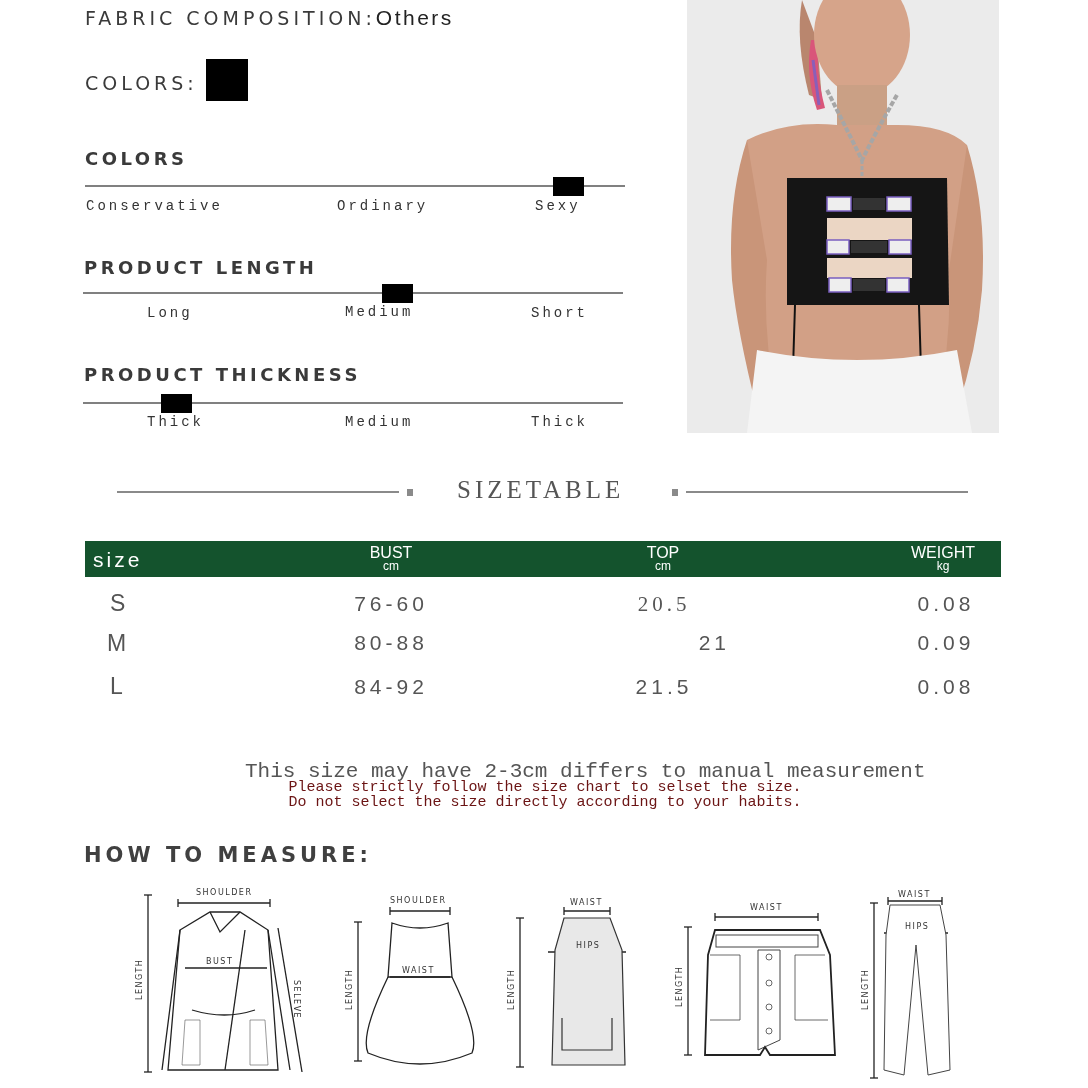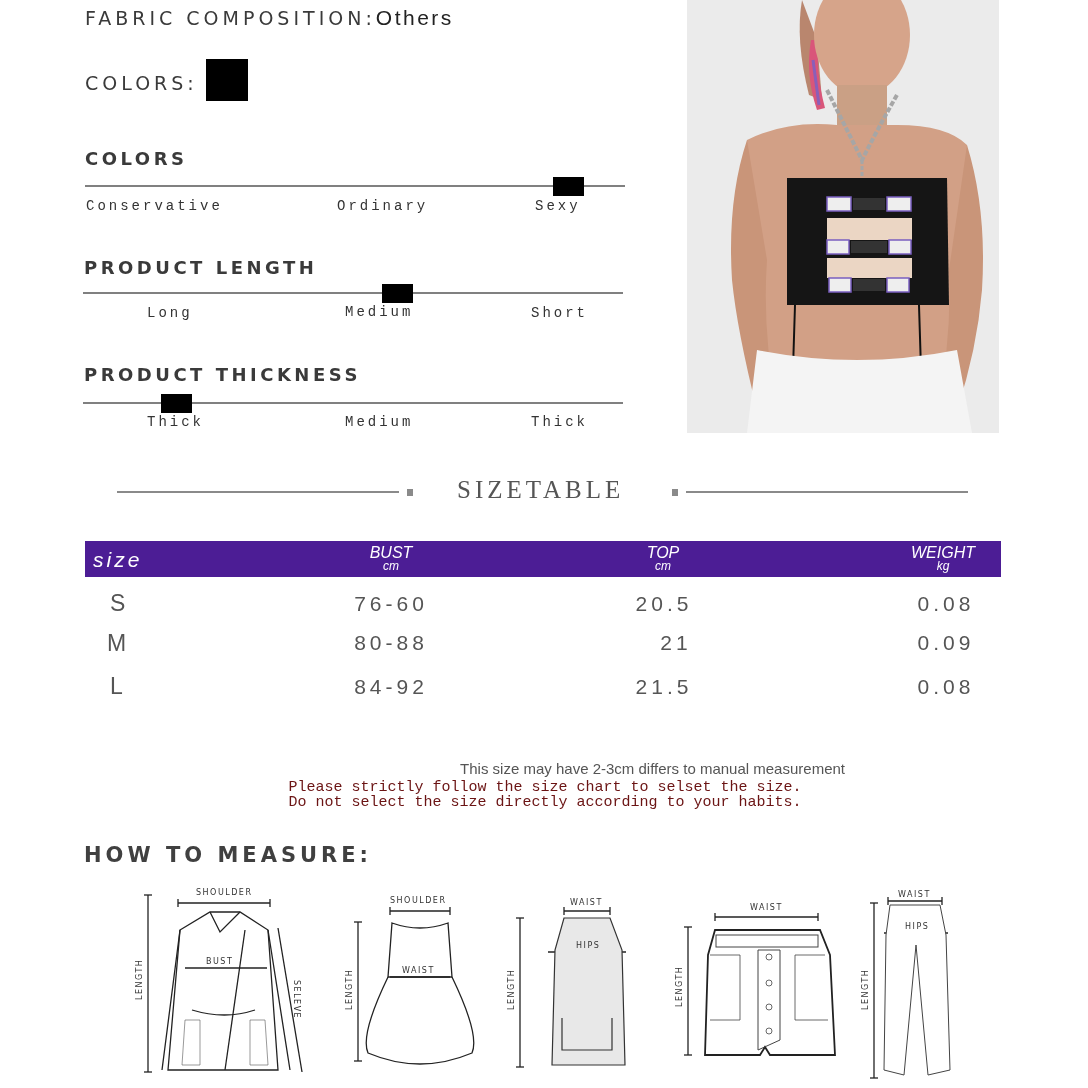--- a/index.html
+++ b/index.html
@@ -13,28 +13,28 @@
   .swatch { background: #000; }
 
   .slider-line { height: 2px; background: #808080; }
   .slider-marker { width: 31px; height: 19px; background: #000; }
   .slider-label { font-family: Liberation Mono, monospace; font-size: 14px; letter-spacing: 3px; color: #333; white-space: nowrap; }
 
   .sep-line { height: 2px; background: #8a8a8a; }
   .sep-dot { width: 6px; height: 7px; background: #8a8a8a; }
   .sizetable-title { font-family: Liberation Serif, serif; font-size: 25px; letter-spacing: 4px; color: #555; white-space: nowrap; }
 
-  .table-header { background: #4c1d95; font-style: italic; }
+  .table-header { background: #14532d; }
   .th-main { font-family: "Liberation Sans", sans-serif; color: #fff; font-size: 16px; text-align: center; line-height: 16px; }
   .th-unit { font-family: "Liberation Sans", sans-serif; color: #fff; font-size: 12px; text-align: center; line-height: 11px; }
   .th-size { font-family: "Liberation Sans", sans-serif; color: #fff; font-size: 21px; letter-spacing: 3px; }
   .td { font-family: "Liberation Sans", sans-serif; font-size: 21px; letter-spacing: 4px; color: #555; text-align: center; white-space: nowrap; }
   .td-size { font-family: "Liberation Sans", sans-serif; font-size: 23px; color: #555; }
 
-  .note-gray { font-family: Liberation Sans, sans-serif; font-size: 15px; color: #555; text-align: right; white-space: nowrap; }
+  .note-gray { font-family: Liberation Mono, monospace; font-size: 21px; color: #555; text-align: right; white-space: nowrap; }
   .note-red { font-family: Liberation Mono, monospace; font-size: 15px; color: #6b1414; text-align: center; white-space: nowrap; line-height: 16px; }
 
   .product-photo { background: #e9e9e9; overflow: hidden; }
 
   .diagram-label { font-family: "DejaVu Sans", sans-serif; font-size: 8px; letter-spacing: 1.5px; fill: #333; }
 </style>
 </head>
 <body>
 
 <div class="abs heading" style="left:85px; top:6px;">
@@ -127,28 +127,28 @@
   </div>
   <div class="abs" style="left:808px; top:4px; width:100px;">
     <div class="th-main">WEIGHT</div>
     <div class="th-unit">kg</div>
   </div>
 </div>
 
 <div class="abs" style="left:0; top:590px; width:1088px; height:30px;">
   <div class="abs td-size" style="left:110px; top:0px;">S</div>
   <div class="abs td" style="left:311px; top:2px; width:160px;">76-60</div>
-  <div class="abs td" style="left:584px; top:2px; width:160px;">20.5</div>
+  <div class="abs td" style="left:584px; top:2px; width:160px;font-family:Liberation Serif, serif;">20.5</div>
   <div class="abs td" style="left:866px; top:2px; width:160px;">0.08</div>
 </div>
 
 <div class="abs" style="left:0; top:630px; width:1088px; height:30px;">
   <div class="abs td-size" style="left:107px; top:0px;">M</div>
   <div class="abs td" style="left:311px; top:1px; width:160px;">80-88</div>
-  <div class="abs td" style="left:596px; top:1px; width:160px;">21</div>
+  <div class="abs td" style="left:570px; top:1px; width:160px;text-align:right;">21</div>
   <div class="abs td" style="left:866px; top:1px; width:160px;">0.09</div>
 </div>
 
 <div class="abs" style="left:0; top:673px; width:1088px; height:30px;">
   <div class="abs td-size" style="left:110px; top:0px;">L</div>
   <div class="abs td" style="left:311px; top:2px; width:160px;">84-92</div>
   <div class="abs td" style="left:584px; top:2px; width:160px;">21.5</div>
   <div class="abs td" style="left:866px; top:2px; width:160px;">0.08</div>
 </div>
 

